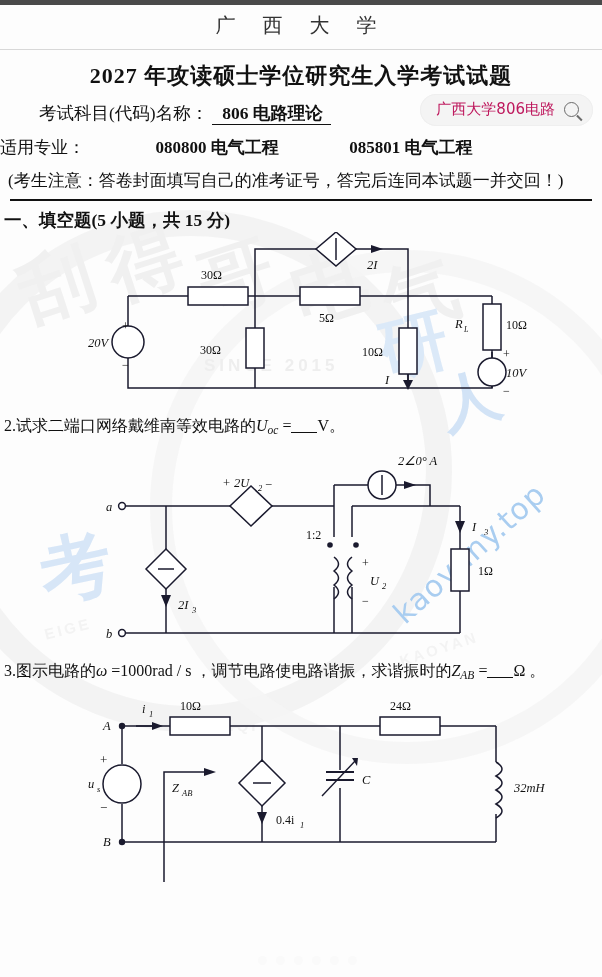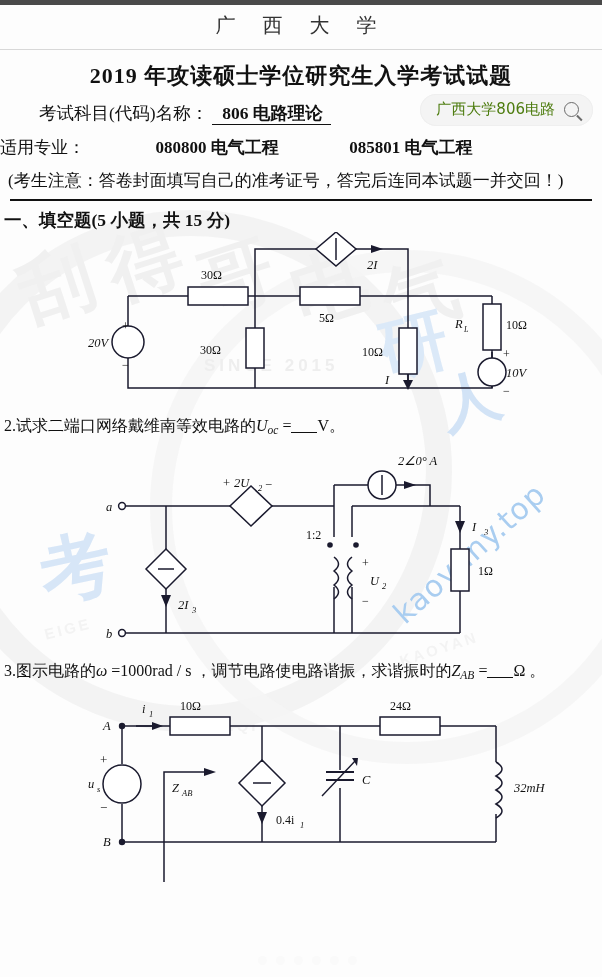--- a/index.html
+++ b/index.html
@@ -113,21 +113,21 @@
     border-bottom:1.6px solid #111;
     padding:0 8px 1px 10px;
     margin-left:4px;
   }
   .searchbox{
     position:absolute;right:9px;top:-7px;
     background:#f4f4f4;
     border-radius:17px;
     padding:6px 14px 7px 16px;
     font-size:15px;
-    color:#4d7c0f;
+    color:#be185d;
     display:flex;align-items:center;gap:9px;
     font-family:"DejaVu Sans",sans-serif;
     box-shadow:0 0 0 1px #efefef inset;
   }
   .searchbox .mag{
     width:13px;height:13px;border:1.7px solid #6b6b6b;border-radius:50%;
     position:relative;display:inline-block;flex:0 0 auto;
   }
   .searchbox .mag::after{
     content:"";position:absolute;right:-5px;bottom:-3px;
@@ -200,21 +200,21 @@
         <span></span>
         <span></span>
     </div>
   </div>
 
   <div class="content">
 
     <div class="uni-title">广 西 大 学</div>
     <div class="hr-thin"></div>
 
-    <div class="exam-title">2019 年攻读硕士学位研究生入学考试试题</div>
+    <div class="exam-title">2027 年攻读硕士学位研究生入学考试试题</div>
 
     <div class="row-subject">
       <span>考试科目(代码)名称：</span><span class="subject-val">806 电路理论</span>
 
       <span class="searchbox">
         <span>广西大学806电路</span>
         <span class="mag"></span>
       </span>
     </div>
 

